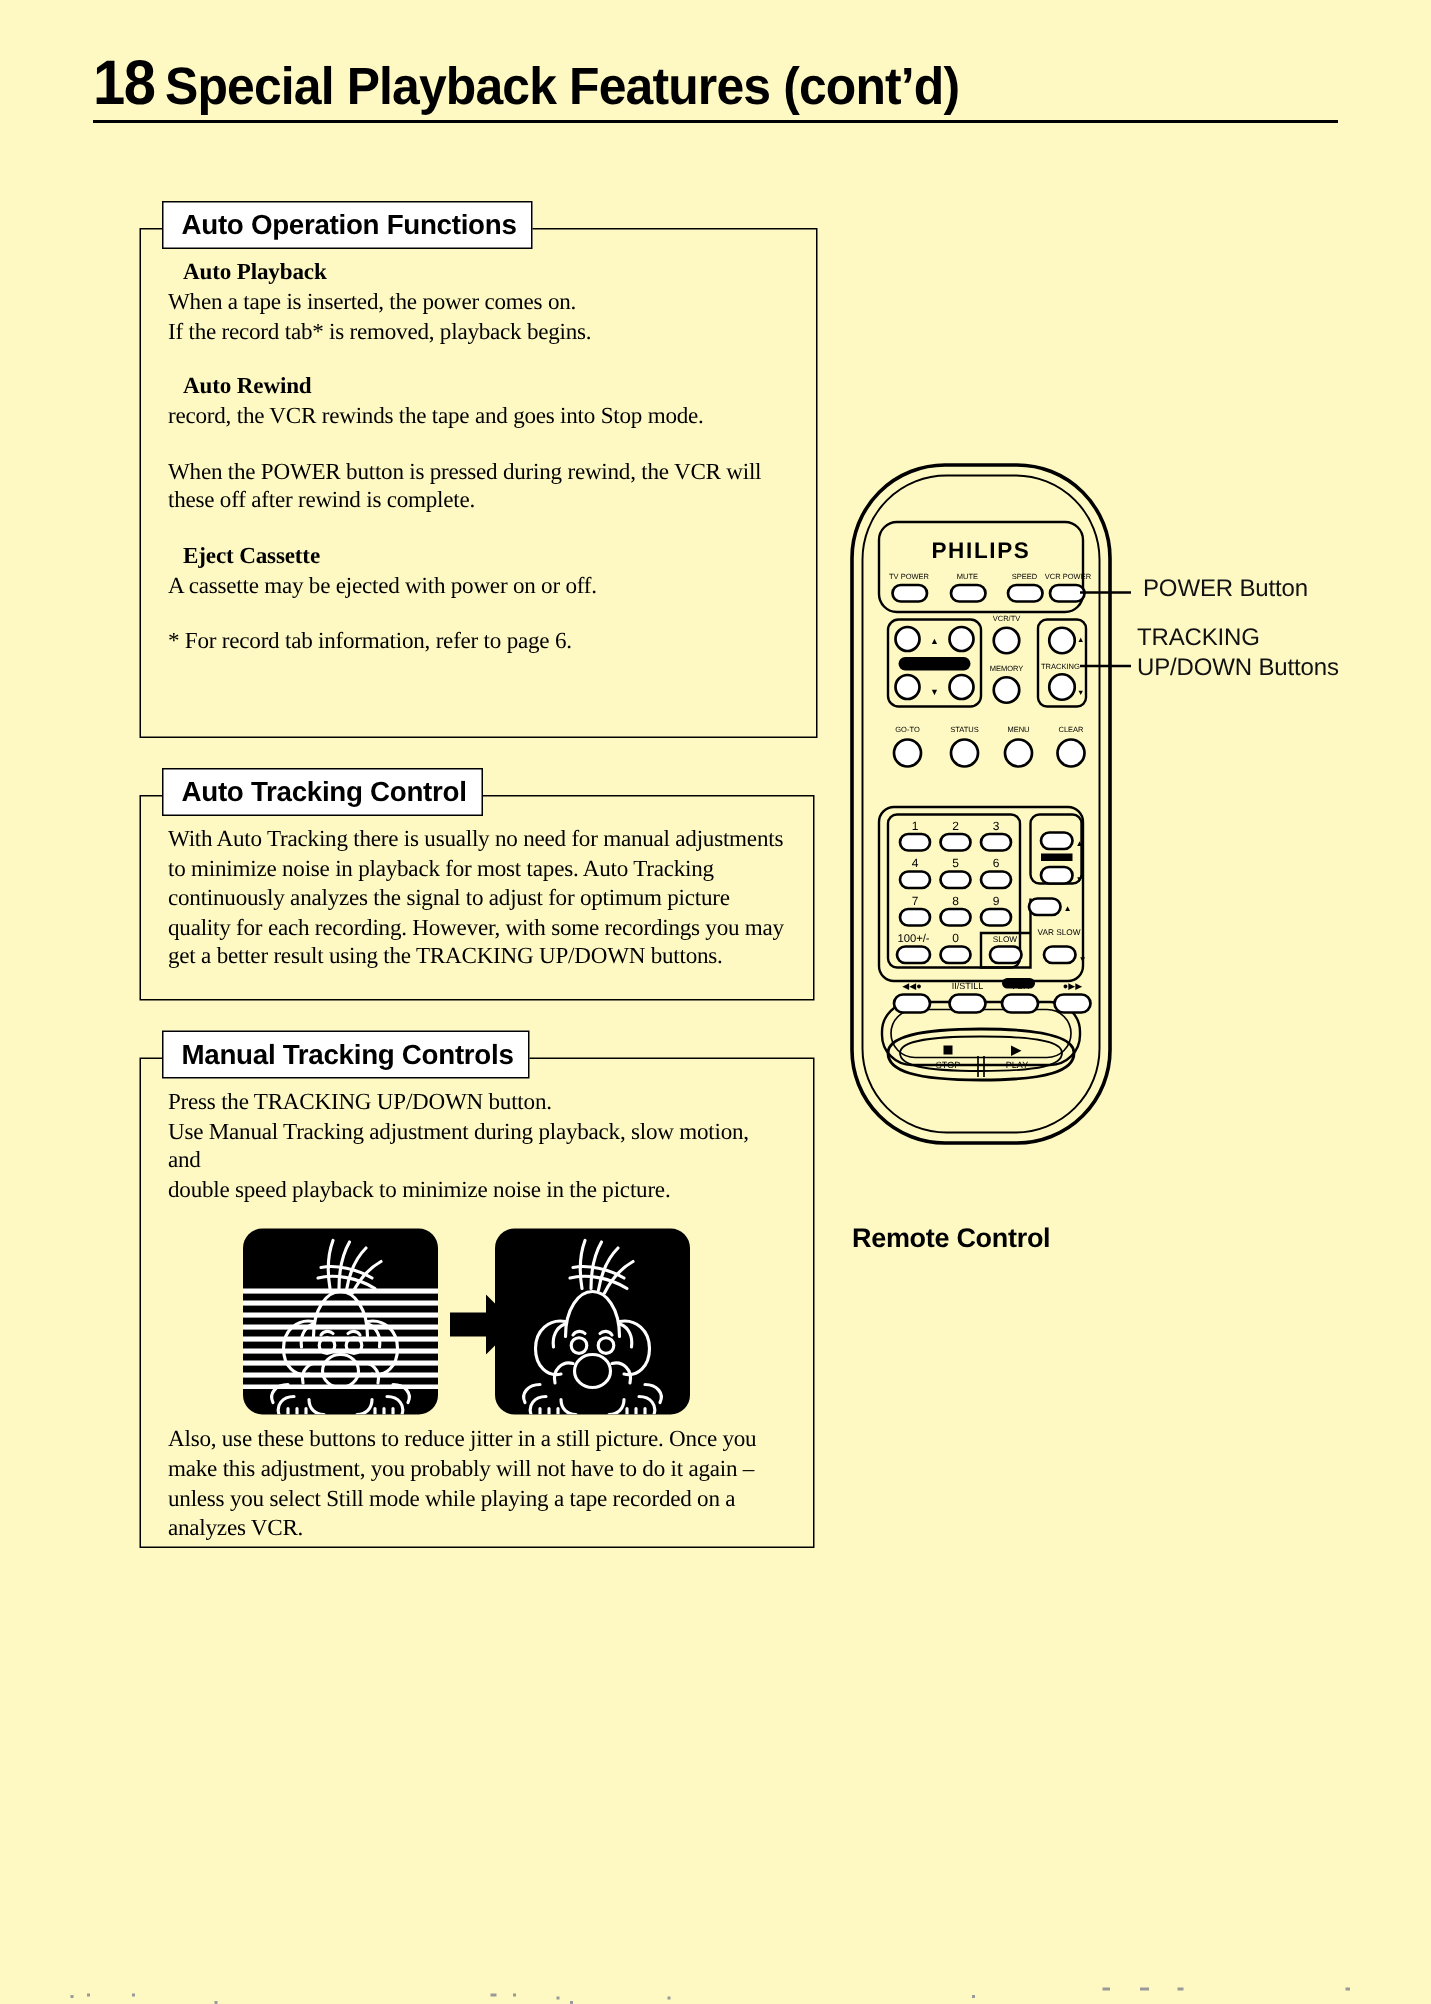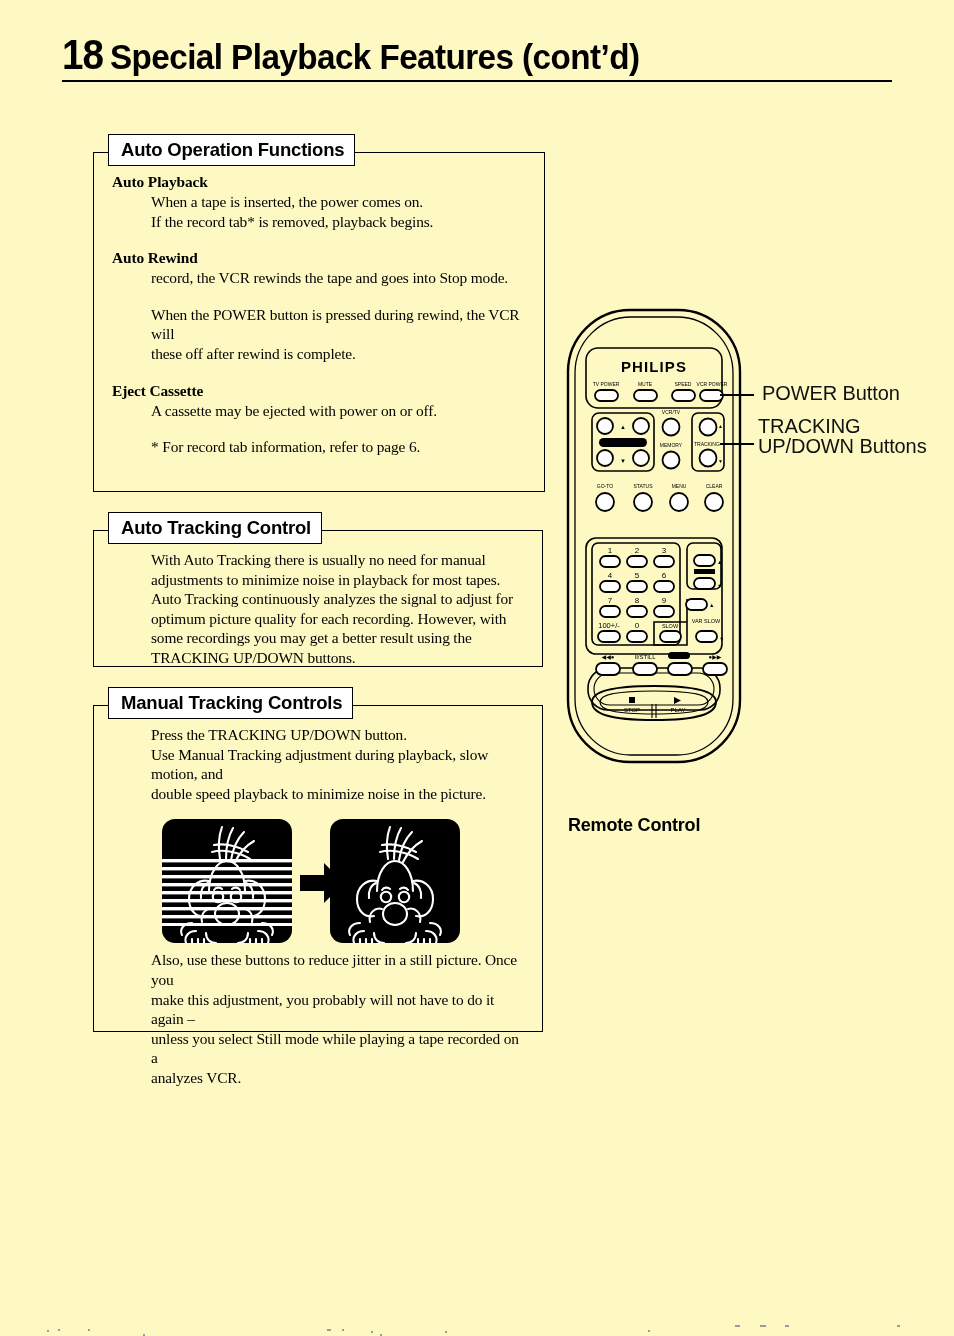--- a/index.html
+++ b/index.html
@@ -91,26 +91,26 @@
     padding: 19px 18px 12px 18px;
     font-family: "Liberation Serif", serif;
     font-size: 15.4px;
     line-height: 19.6px;
   }
   .sub-head {
     font-weight: bold;
     font-size: 15.4px;
     line-height: 20px;
     letter-spacing: -0.1px;
+    margin-left: 10px;
   }
   .para {
     font-size: 15.4px;
     line-height: 19.6px;
     letter-spacing: -0.15px;
-    margin-left: 39px;
   }
   .gap {
     height: 17px;
   }
   .gap-sm {
     height: 3px;
   }
 
   #box-auto-operation { left: 93px;  top: 152px; width: 452px; height: 340px; }
   #box-auto-tracking  { left: 93px;  top: 530px; width: 450px; height: 137px; }
@@ -148,21 +148,21 @@
     left: 548px;
     top: 300px;
     width: 400px;
     height: 520px;
   }
   #remote-svg { display: block; }
 
   .callout-label {
     position: absolute;
     font-family: "Liberation Sans", sans-serif;
-    font-size: 20px;
+    font-size: 16px;
     line-height: 20px;
     letter-spacing: -0.1px;
     white-space: pre-line;
     color: #111;
   }
   #callout-power    { left: 762px; top: 383px; }
   #callout-tracking { left: 758px; top: 416px; }
 
   #remote-caption {
     position: absolute;

